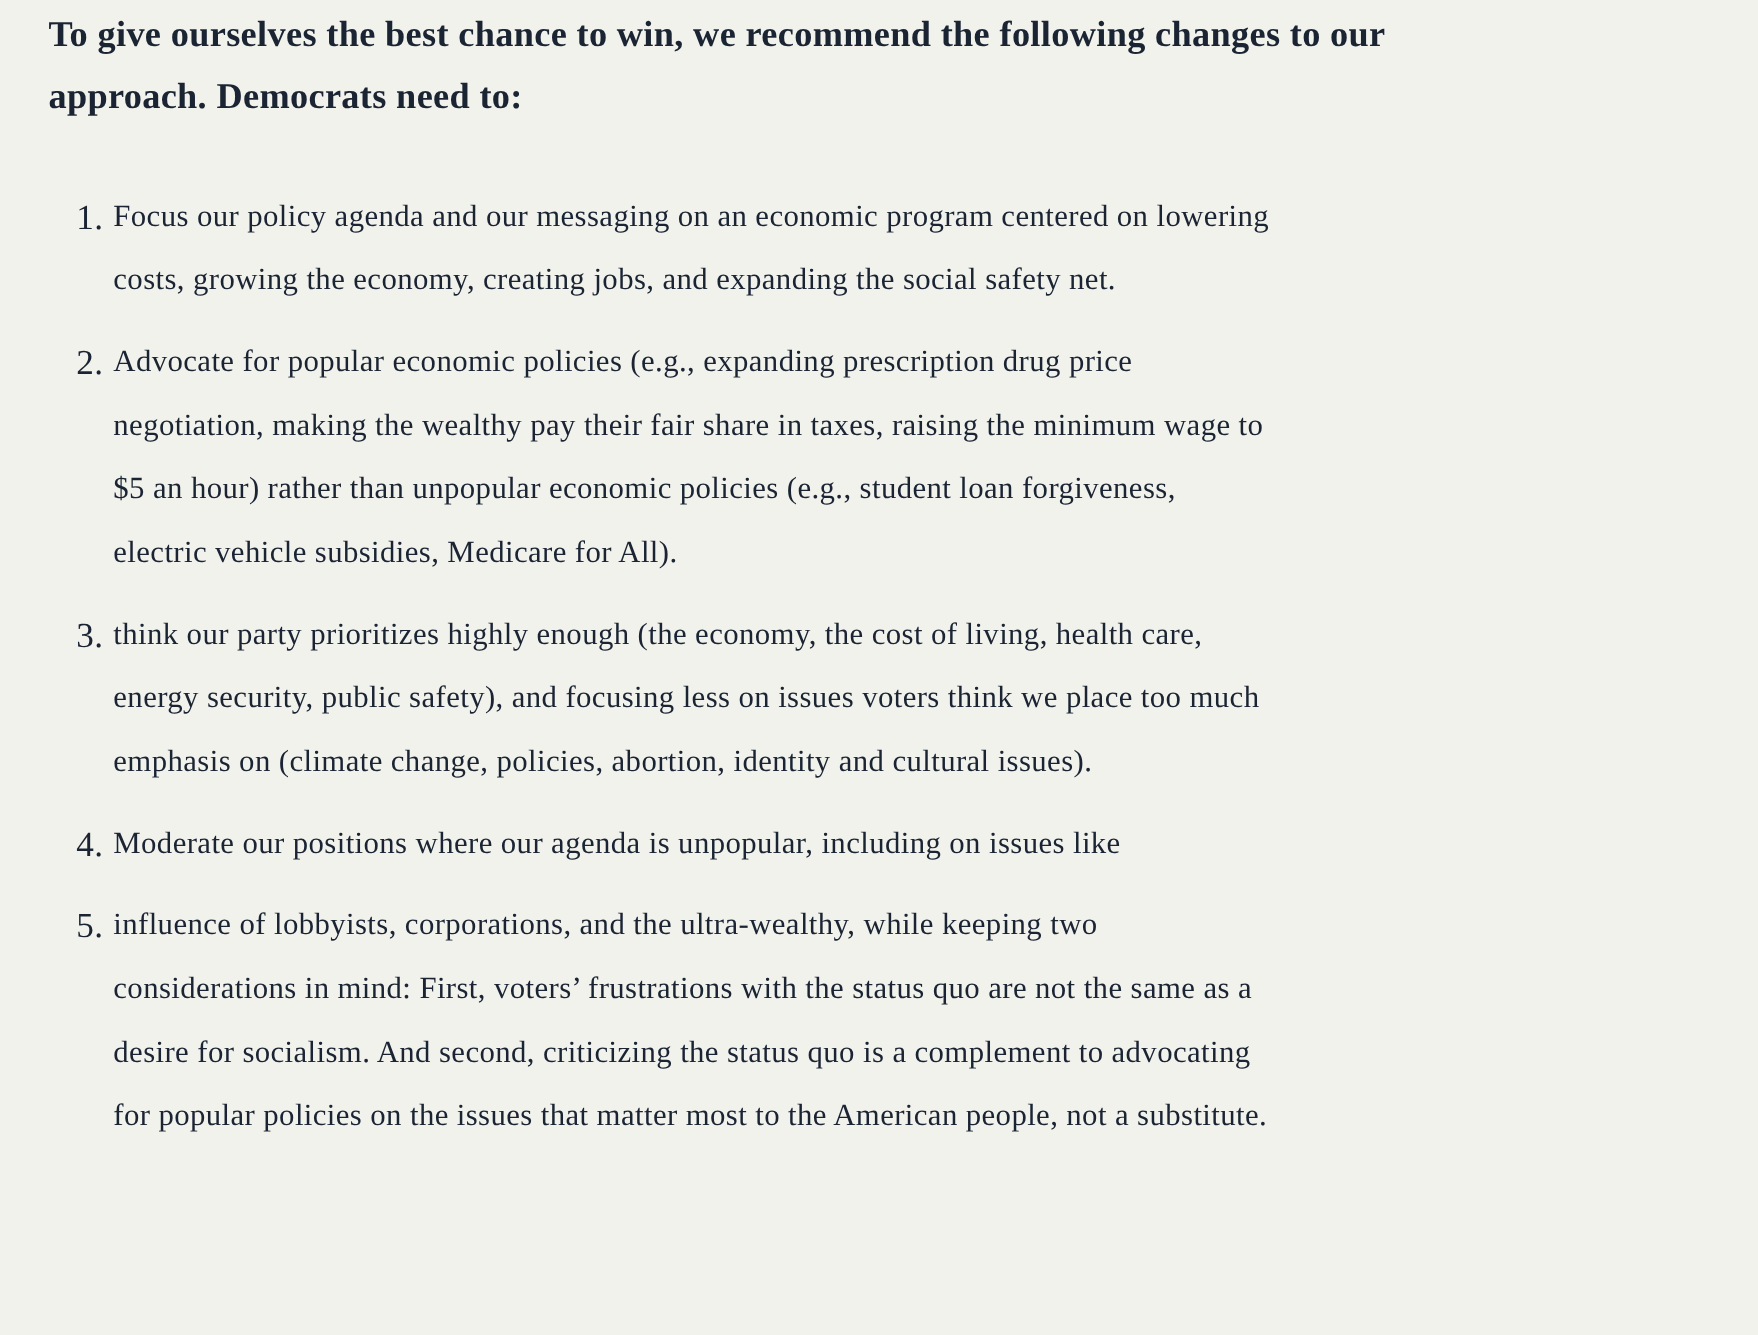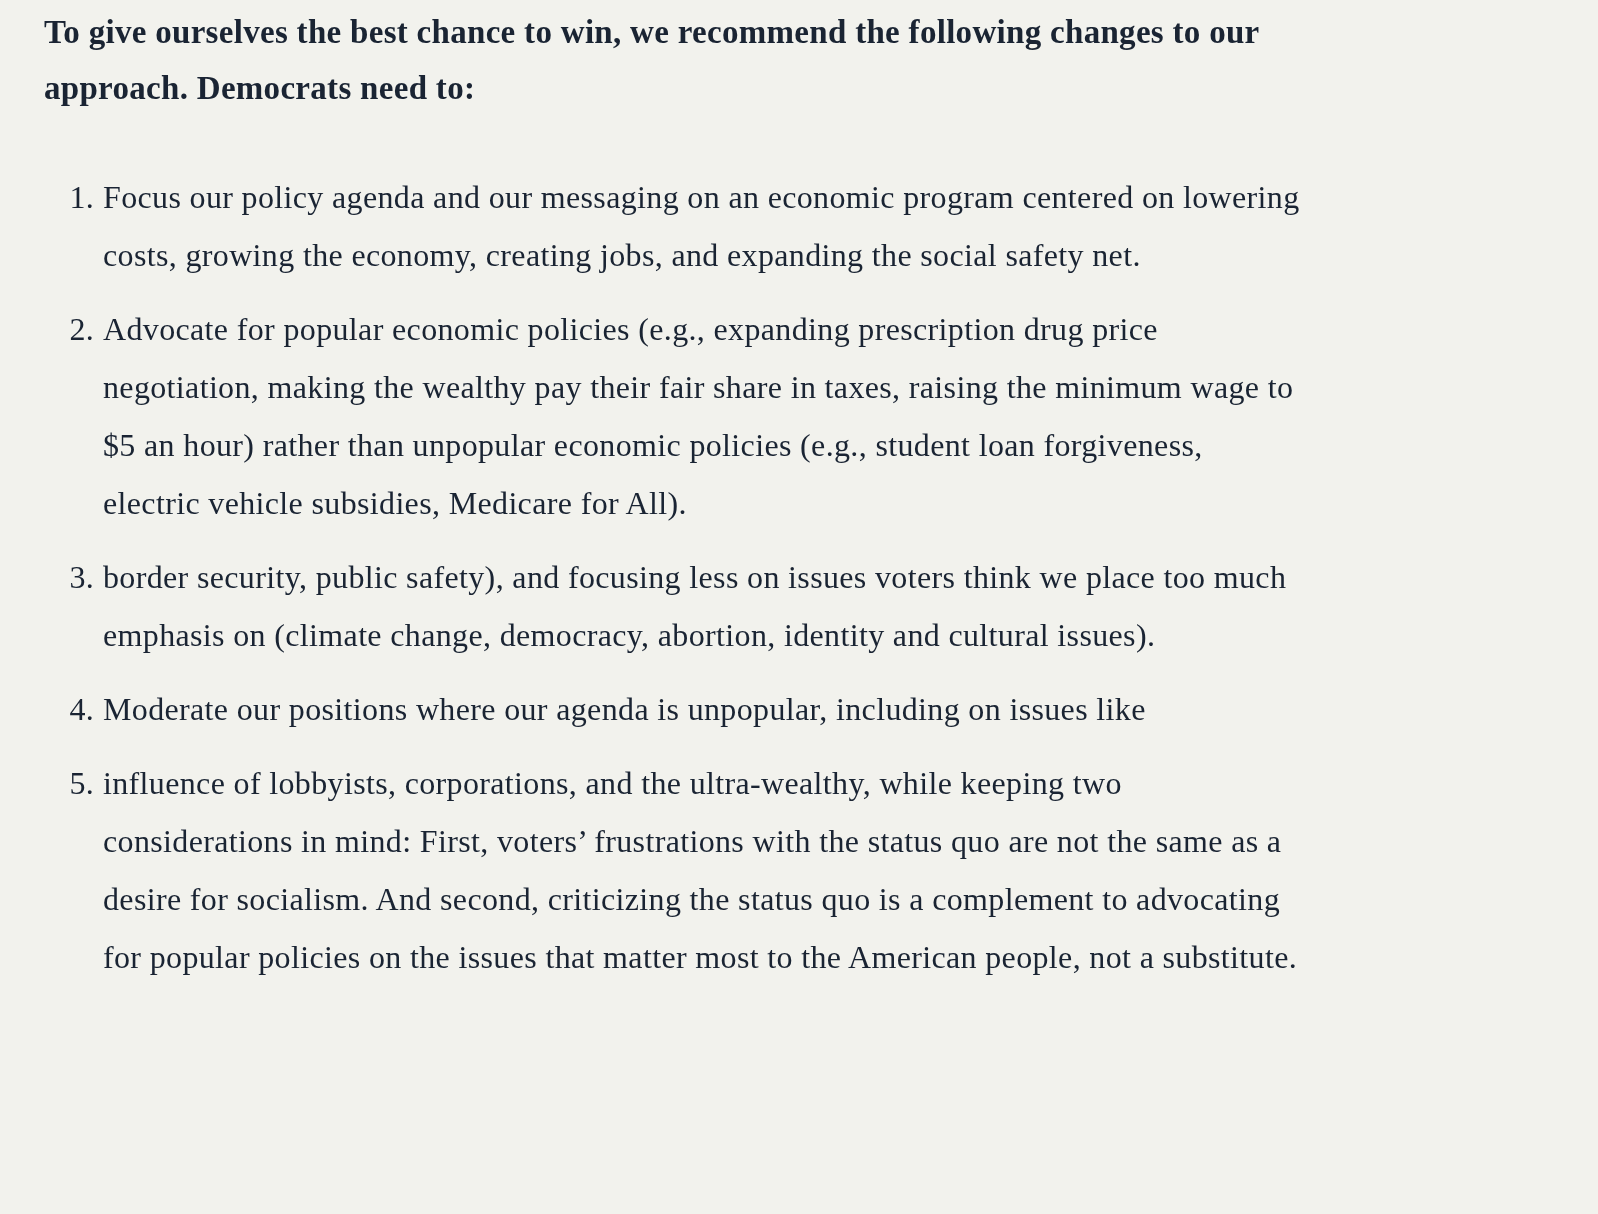--- a/index.html
+++ b/index.html
@@ -47,21 +47,21 @@
     line-height: 58px;
     letter-spacing: 0.3px;
     font-variant-numeric: oldstyle-nums;
   }
   .rec-lines {
     flex: 1 1 auto;
     min-width: 0;
   }
   .rec-lines .line,
   .intro .line {
-    font-size: 32px;
+    font-size: 28px;
   }
   .rec-lines .line {
     line-height: 58px;
     letter-spacing: 0.35px;
     white-space: nowrap;
   }
   .intro .line {
     font-size: 33px;
   }
 </style>
@@ -90,22 +90,23 @@
           <div class="line">Advocate for popular economic policies (e.g., expanding prescription drug price</div>
           <div class="line">negotiation, making the wealthy pay their fair share in taxes, raising the minimum wage to</div>
           <div class="line">$5 an hour) rather than unpopular economic policies (e.g., student loan forgiveness,</div>
           <div class="line">electric vehicle subsidies, Medicare for All).</div>
         </div>
     </div>
 
     <div class="rec-item">
       <div class="rec-num">3.</div>
       <div class="rec-lines">
-          <div class="line">border security, public safety), and focusing less on issues voters think we place too much</div>
-          <div class="line">emphasis on (climate change, democracy, abortion, identity and cultural issues).</div>
+          <div class="line">think our party prioritizes highly enough (the economy, the cost of living, health care,</div>
+          <div class="line">energy security, public safety), and focusing less on issues voters think we place too much</div>
+          <div class="line">emphasis on (climate change, policies, abortion, identity and cultural issues).</div>
         </div>
     </div>
 
     <div class="rec-item">
       <div class="rec-num">4.</div>
       <div class="rec-lines">
           <div class="line">Moderate our positions where our agenda is unpopular, including on issues like</div>
         </div>
     </div>
 

